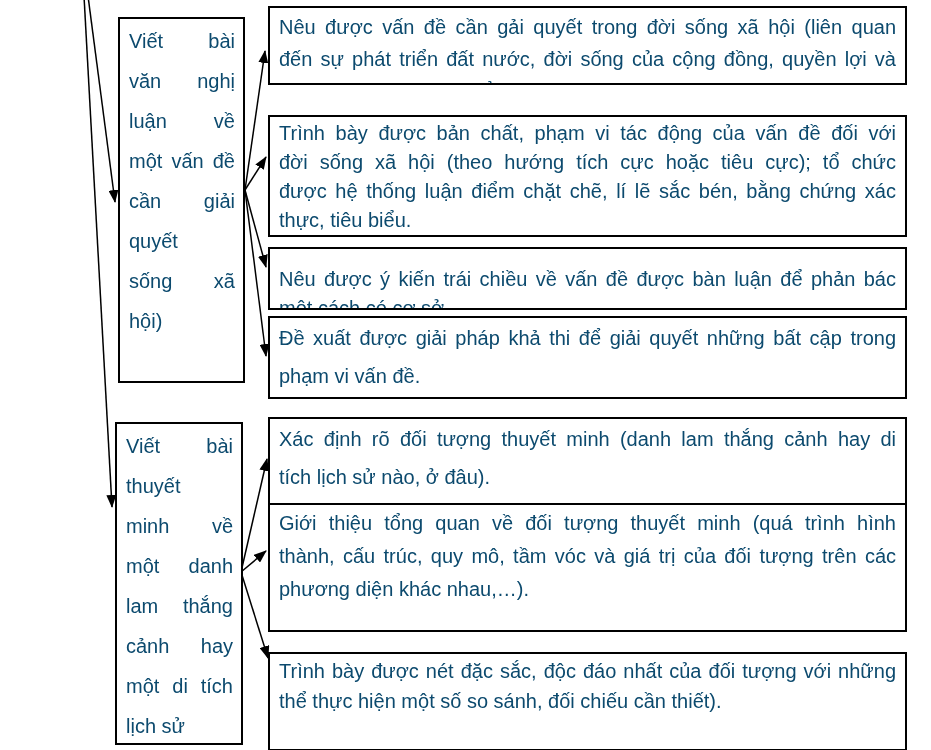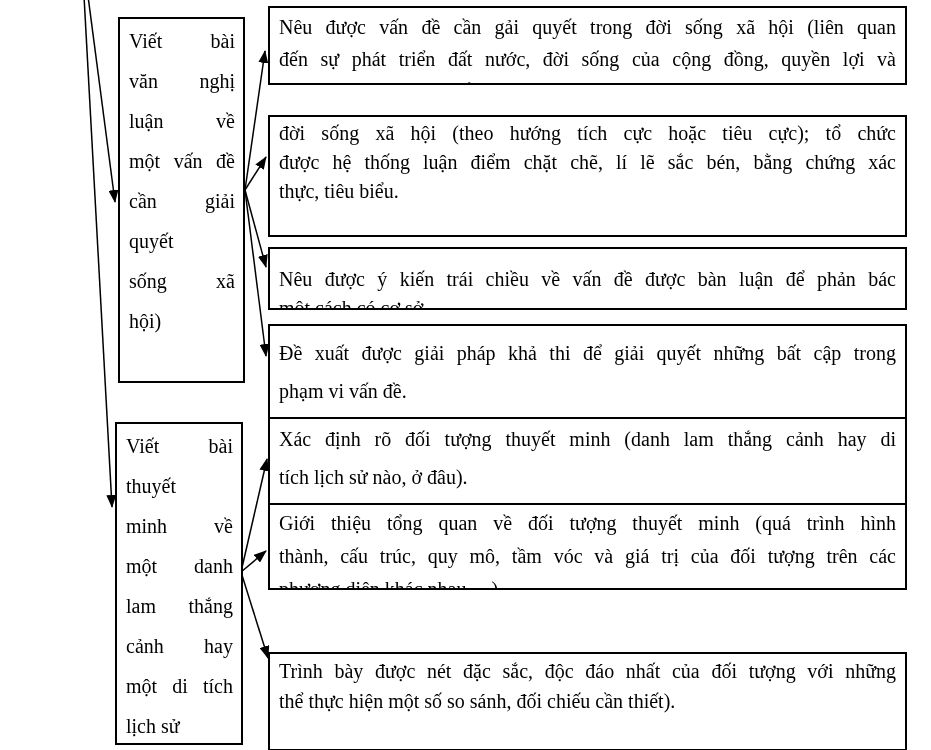--- a/index.html
+++ b/index.html
@@ -1,22 +1,22 @@
 <!DOCTYPE html>
 <html><head>
 <meta charset="utf-8">
 <style>
   html, body { margin: 0; padding: 0; background: #ffffff; }
   #canvas {
     position: relative;
     width: 931px;
     height: 750px;
     background: #ffffff;
-    color: #000000;
-    font-family: Liberation Serif, serif;
+    color: #0c4a6e;
+    font-family: Liberation Sans, sans-serif;
     overflow: hidden;
   }
   #connectors {
     position: absolute;
     left: 0; top: 0;
     width: 931px; height: 750px;
     pointer-events: none;
   }
   #connectors line { stroke: #000; stroke-width: 1.5; }
   .box {
@@ -34,23 +34,23 @@
   #lbox2 { left: 115px; top: 422px; width: 128px; height: 323px; line-height: 40px; }
   .rbox {
     left: 268px;
     width: 639px;
     font-size: 20px;
     padding: 0 9px;
   }
   #r0 { top: 6px;   height: 79px; line-height: 32px; padding-top: 3px; }
   #r1 { top: 115px; height: 122px; line-height: 29px; padding-top: 2px; }
   #r2 { top: 247px; height: 63px;  line-height: 29px; padding-top: 16px; }
-  #r3 { top: 324px; height: 99px;  line-height: 38px; padding-top: 8px; }
+  #r3 { top: 316px; height: 83px;  line-height: 38px; padding-top: 1px; }
   #r4 { top: 417px; height: 98px;  line-height: 38px; padding-top: 1px; }
-  #r5 { top: 503px; height: 87px; line-height: 33px; padding-top: 2px; }
+  #r5 { top: 503px; height: 129px; line-height: 33px; padding-top: 2px; }
   #r6 { top: 652px; height: 99px;  line-height: 30px; padding-top: 2px; }
   .jline {
     text-align: justify;
     text-align-last: justify;
     white-space: normal;
   }
   .jline.natural { text-align-last: left; }
 </style>
 </head>
 <body>
@@ -96,20 +96,21 @@
     <div class="jline natural">lịch sử</div>
   </div>
 
   <div class="box rbox" id="r0">
     <div class="jline">Nêu được vấn đề cần gải quyết trong đời sống xã hội (liên quan</div>
     <div class="jline">đến sự phát triển đất nước, đời sống của cộng đồng, quyền lợi và</div>
     <div class="jline natural">nghĩa vụ cá nhân,…) để bàn luận.</div>
   </div>
 
   <div class="box rbox" id="r1">
+    <div class="jline">Trình bày được bản chất, phạm vi tác động của vấn đề đối với</div>
     <div class="jline">đời sống xã hội (theo hướng tích cực hoặc tiêu cực); tổ chức</div>
     <div class="jline">được hệ thống luận điểm chặt chẽ, lí lẽ sắc bén, bằng chứng xác</div>
     <div class="jline natural">thực, tiêu biểu.</div>
   </div>
 
   <div class="box rbox" id="r2">
     <div class="jline">Nêu được ý kiến trái chiều về vấn đề được bàn luận để phản bác</div>
     <div class="jline natural">một cách có cơ sở.</div>
   </div>
 

